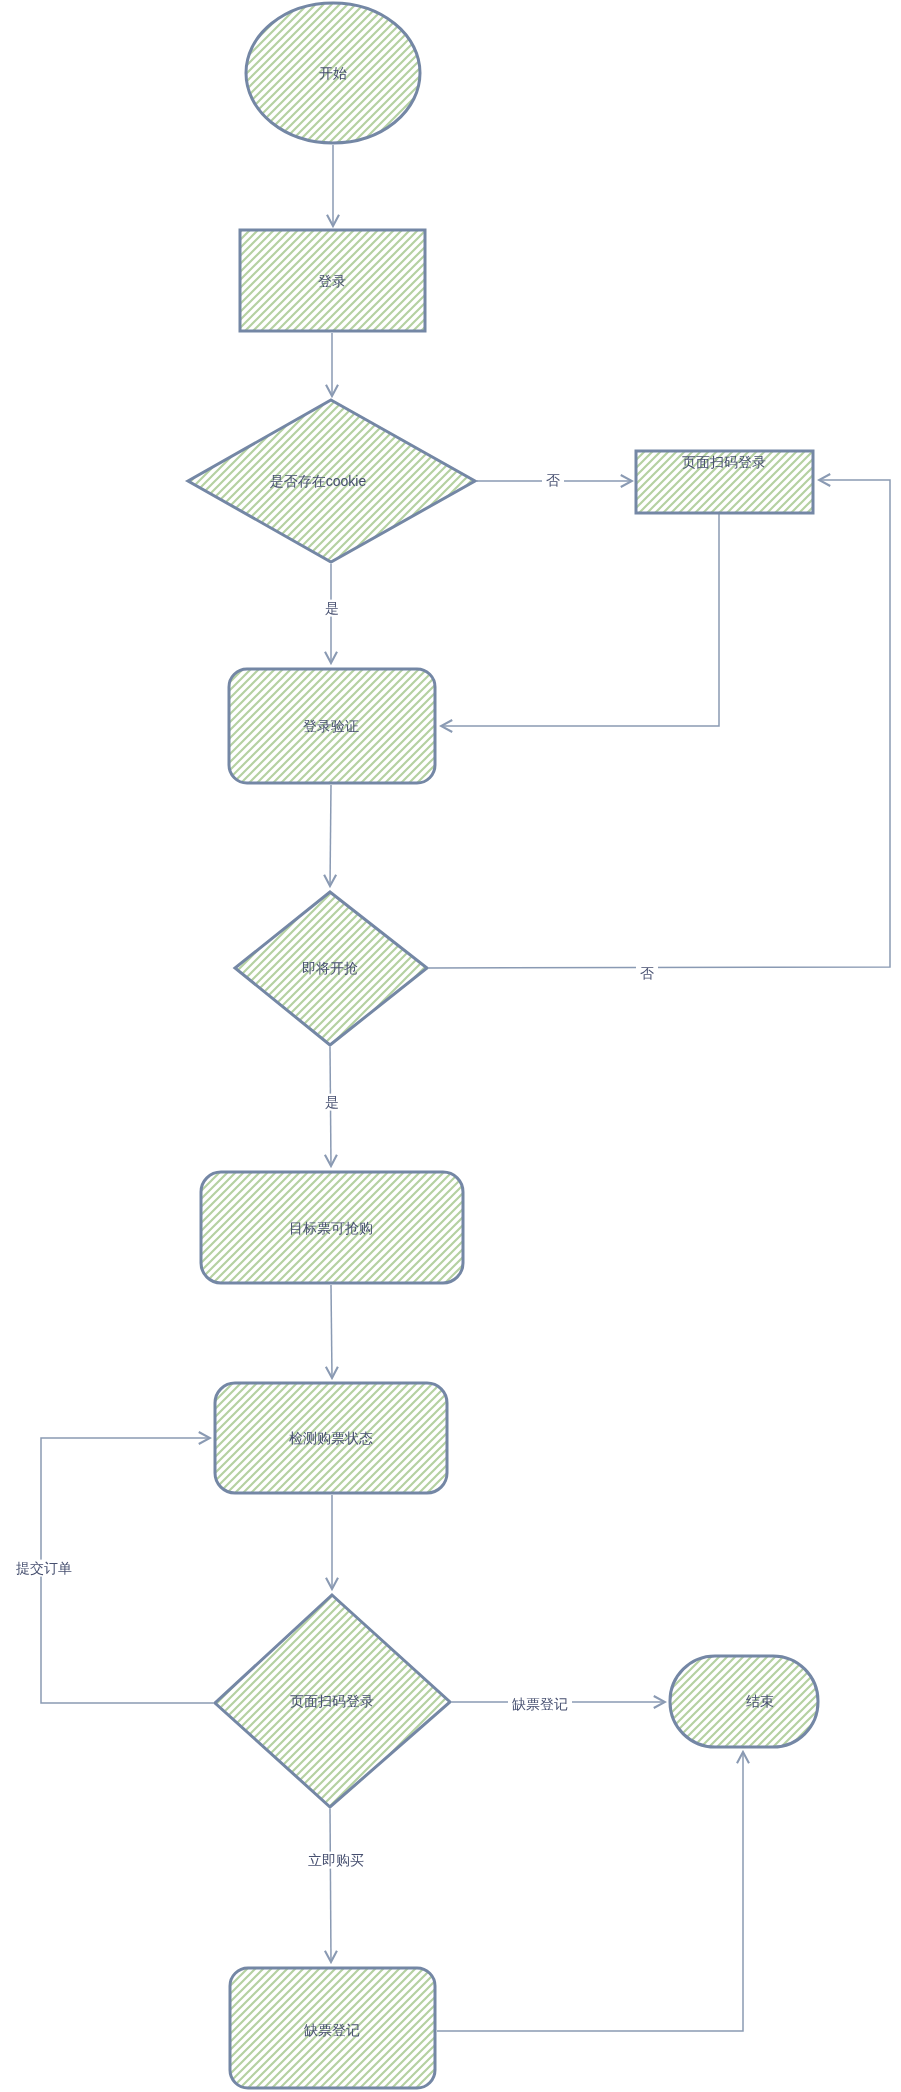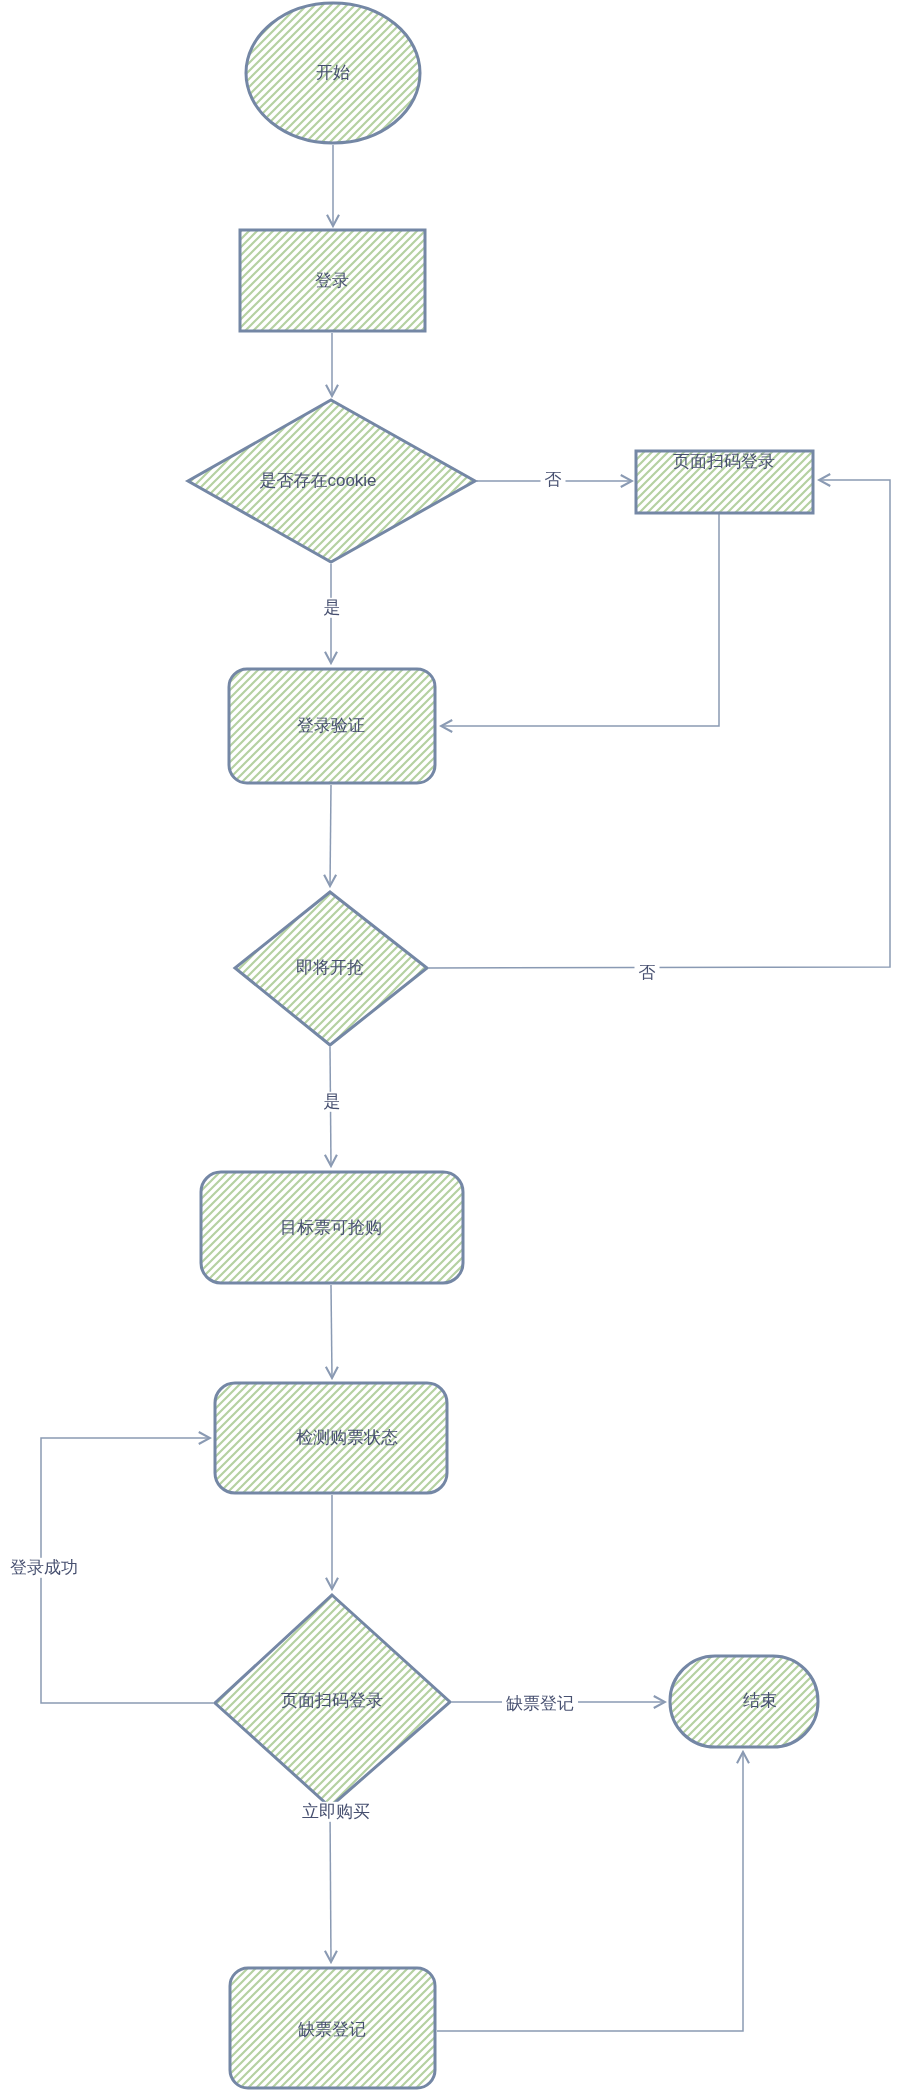--- a/index.html
+++ b/index.html
@@ -19,21 +19,21 @@
   }
   svg.diagram{position:absolute;left:0;top:0;}
   .shape{stroke:var(--node-stroke);stroke-width:3;fill:url(#hachure);}
   .edge{stroke:var(--edge-stroke);stroke-width:1.5;fill:none;marker-end:url(#arrow);}
   #arrow path{stroke:var(--edge-stroke);fill:none;stroke-width:1.4;}
   .hatchline{stroke:var(--hatch);stroke-width:2.2;fill:none;}
   .node-label,.edge-label{
     position:absolute;
     transform:translate(-50%,-50%);
     color:var(--text);
-    font-size:17px;
+    font-size:14px;
     line-height:1.2;
     white-space:nowrap;
     text-align:center;
   }
   .edge-label{background:var(--bg);padding:0 4px;}
 </style>
 </head>
 <body>
 
 <div id="canvas">
@@ -80,26 +80,26 @@
     </g>
   </svg>
 
   <div class="node-label" style="left:333px;top:73px">开始</div>
   <div class="node-label" style="left:332px;top:281px">登录</div>
   <div class="node-label" style="left:318px;top:481px">是否存在cookie</div>
   <div class="node-label" style="left:724px;top:462px">页面扫码登录</div>
   <div class="node-label" style="left:331px;top:726px">登录验证</div>
   <div class="node-label" style="left:330px;top:968px">即将开抢</div>
   <div class="node-label" style="left:331px;top:1228px">目标票可抢购</div>
-  <div class="node-label" style="left:347px;top:1438px">检测购票状态</div>
+  <div class="node-label" style="left:331px;top:1438px">检测购票状态</div>
   <div class="node-label" style="left:332px;top:1701px">页面扫码登录</div>
   <div class="node-label" style="left:760px;top:1701px">结束</div>
   <div class="node-label" style="left:332px;top:2030px">缺票登记</div>
 
   <div class="edge-label" style="left:553px;top:480px">否</div>
   <div class="edge-label" style="left:332px;top:608px">是</div>
   <div class="edge-label" style="left:647px;top:973px">否</div>
   <div class="edge-label" style="left:332px;top:1102px">是</div>
-  <div class="edge-label" style="left:44px;top:1568px">登录成功</div>
+  <div class="edge-label" style="left:44px;top:1568px">提交订单</div>
   <div class="edge-label" style="left:540px;top:1704px">缺票登记</div>
-  <div class="edge-label" style="left:336px;top:1812px">立即购买</div>
+  <div class="edge-label" style="left:336px;top:1860px">立即购买</div>
 
 </div>
 
 </body></html>

